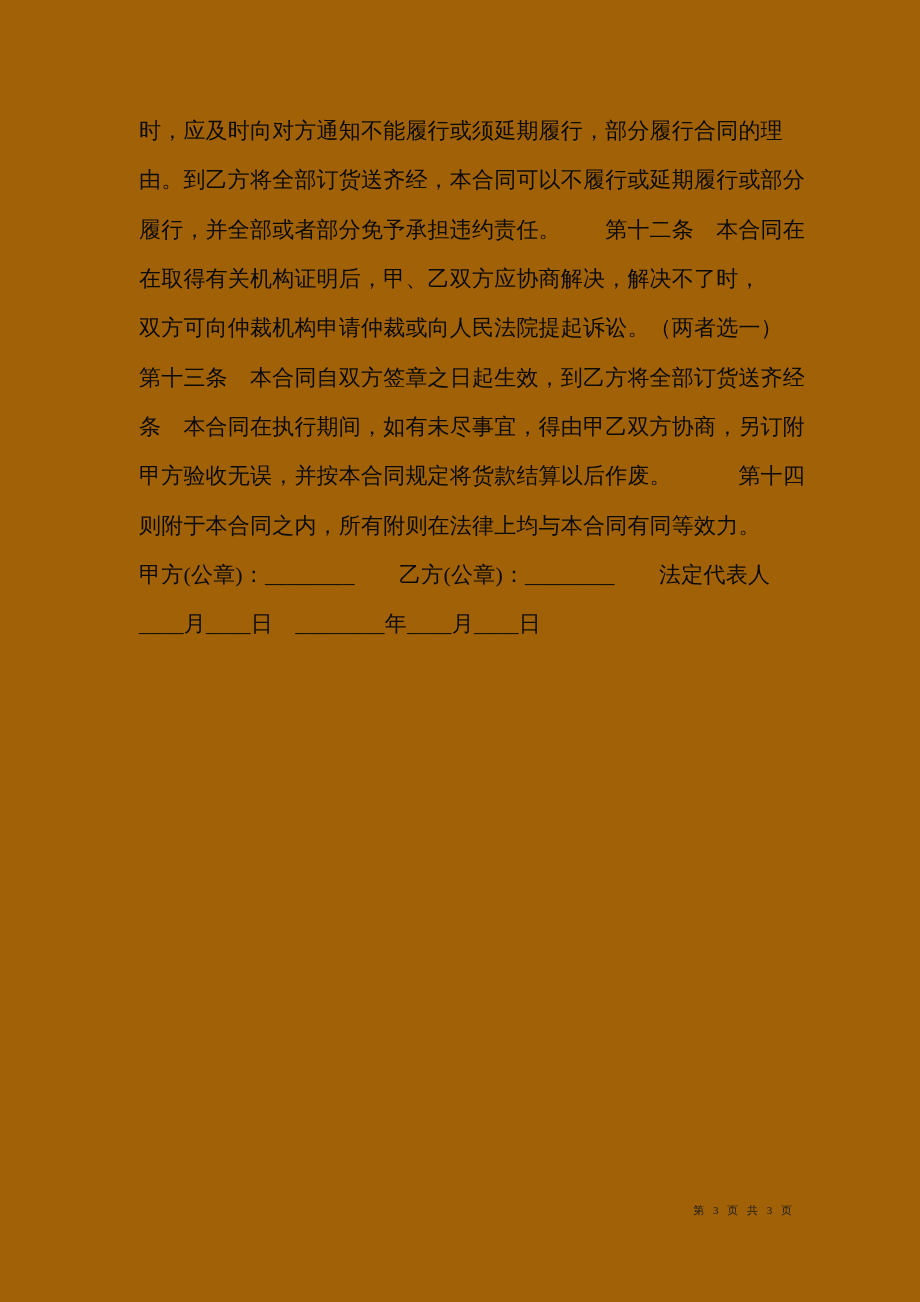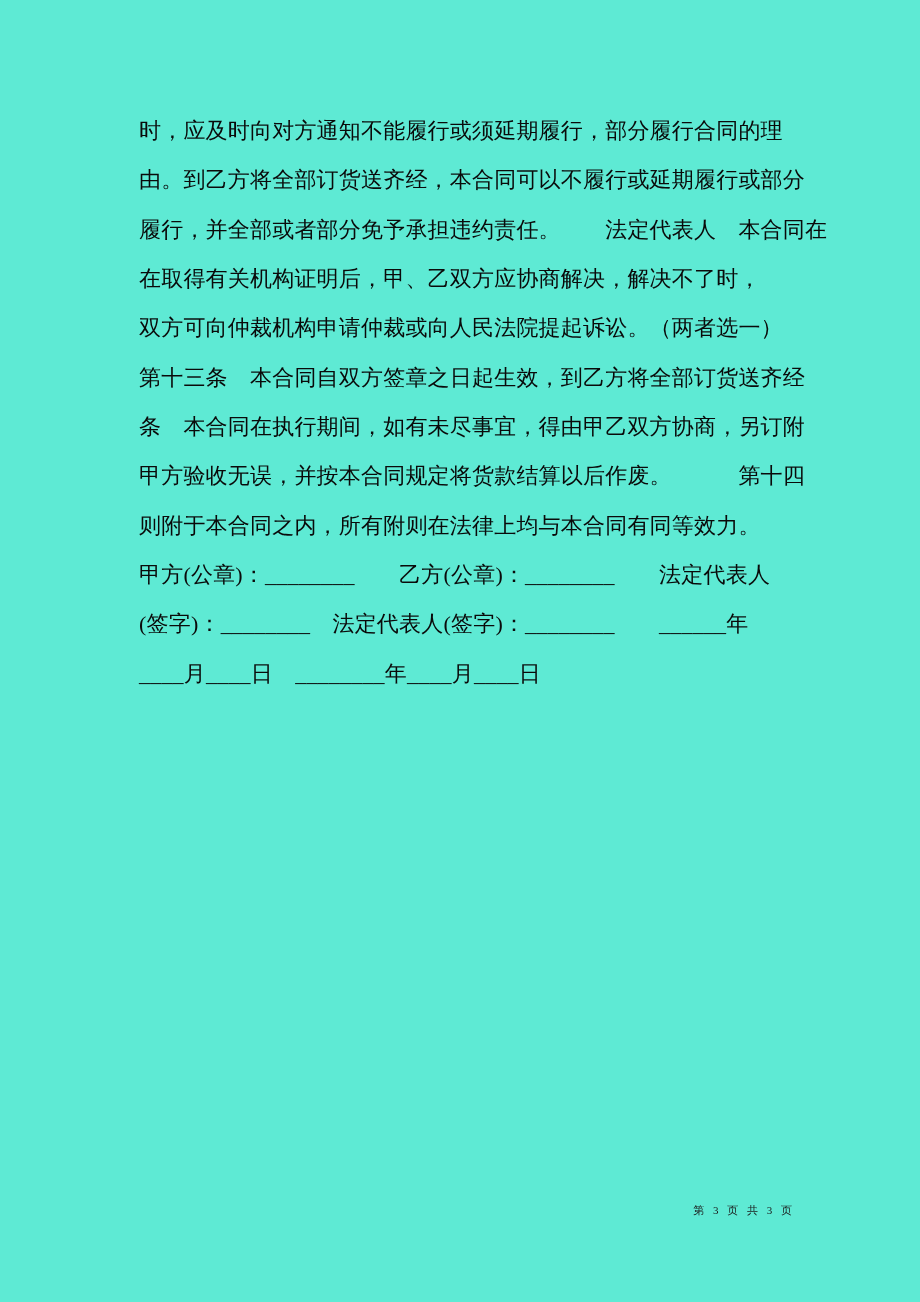--- a/index.html
+++ b/index.html
@@ -13,21 +13,21 @@
     position: relative;
     overflow: hidden;
     font-family: "Liberation Serif", "DejaVu Serif", serif;
   }
   .doc-page {
     position: absolute;
     left: 0;
     top: 0;
     width: 920px;
     height: 1302px;
-    background: #5eead4;
+    background: #a16207;
   }
   .text-block {
     position: absolute;
     left: 139px;
     top: 106px;
     width: 672px;
   }
   .doc-line {
     height: 49.35px;
     line-height: 49.35px;
@@ -48,25 +48,24 @@
     font-family: "Liberation Serif", "DejaVu Serif", serif;
   }
 </style>
 </head>
 <body>
 
 <div class="doc-page">
   <div class="text-block">
     <div class="doc-line">时，应及时向对方通知不能履行或须延期履行，部分履行合同的理</div>
     <div class="doc-line">由。到乙方将全部订货送齐经，本合同可以不履行或延期履行或部分</div>
-    <div class="doc-line">履行，并全部或者部分免予承担违约责任。　　法定代表人　本合同在</div>
+    <div class="doc-line">履行，并全部或者部分免予承担违约责任。　　第十二条　本合同在</div>
     <div class="doc-line">在取得有关机构证明后，甲、乙双方应协商解决，解决不了时，</div>
     <div class="doc-line">双方可向仲裁机构申请仲裁或向人民法院提起诉讼。（两者选一）</div>
     <div class="doc-line">第十三条　本合同自双方签章之日起生效，到乙方将全部订货送齐经</div>
     <div class="doc-line">条　本合同在执行期间，如有未尽事宜，得由甲乙双方协商，另订附</div>
     <div class="doc-line">甲方验收无误，并按本合同规定将货款结算以后作废。　　　第十四</div>
     <div class="doc-line">则附于本合同之内，所有附则在法律上均与本合同有同等效力。</div>
     <div class="doc-line">甲方(公章)：________　　乙方(公章)：________　　法定代表人</div>
-    <div class="doc-line">(签字)：________　法定代表人(签字)：________　　______年</div>
     <div class="doc-line">____月____日　________年____月____日</div>
   </div>
   <div class="page-footer">第 3 页 共 3 页</div>
 </div>
 
 </body></html>

